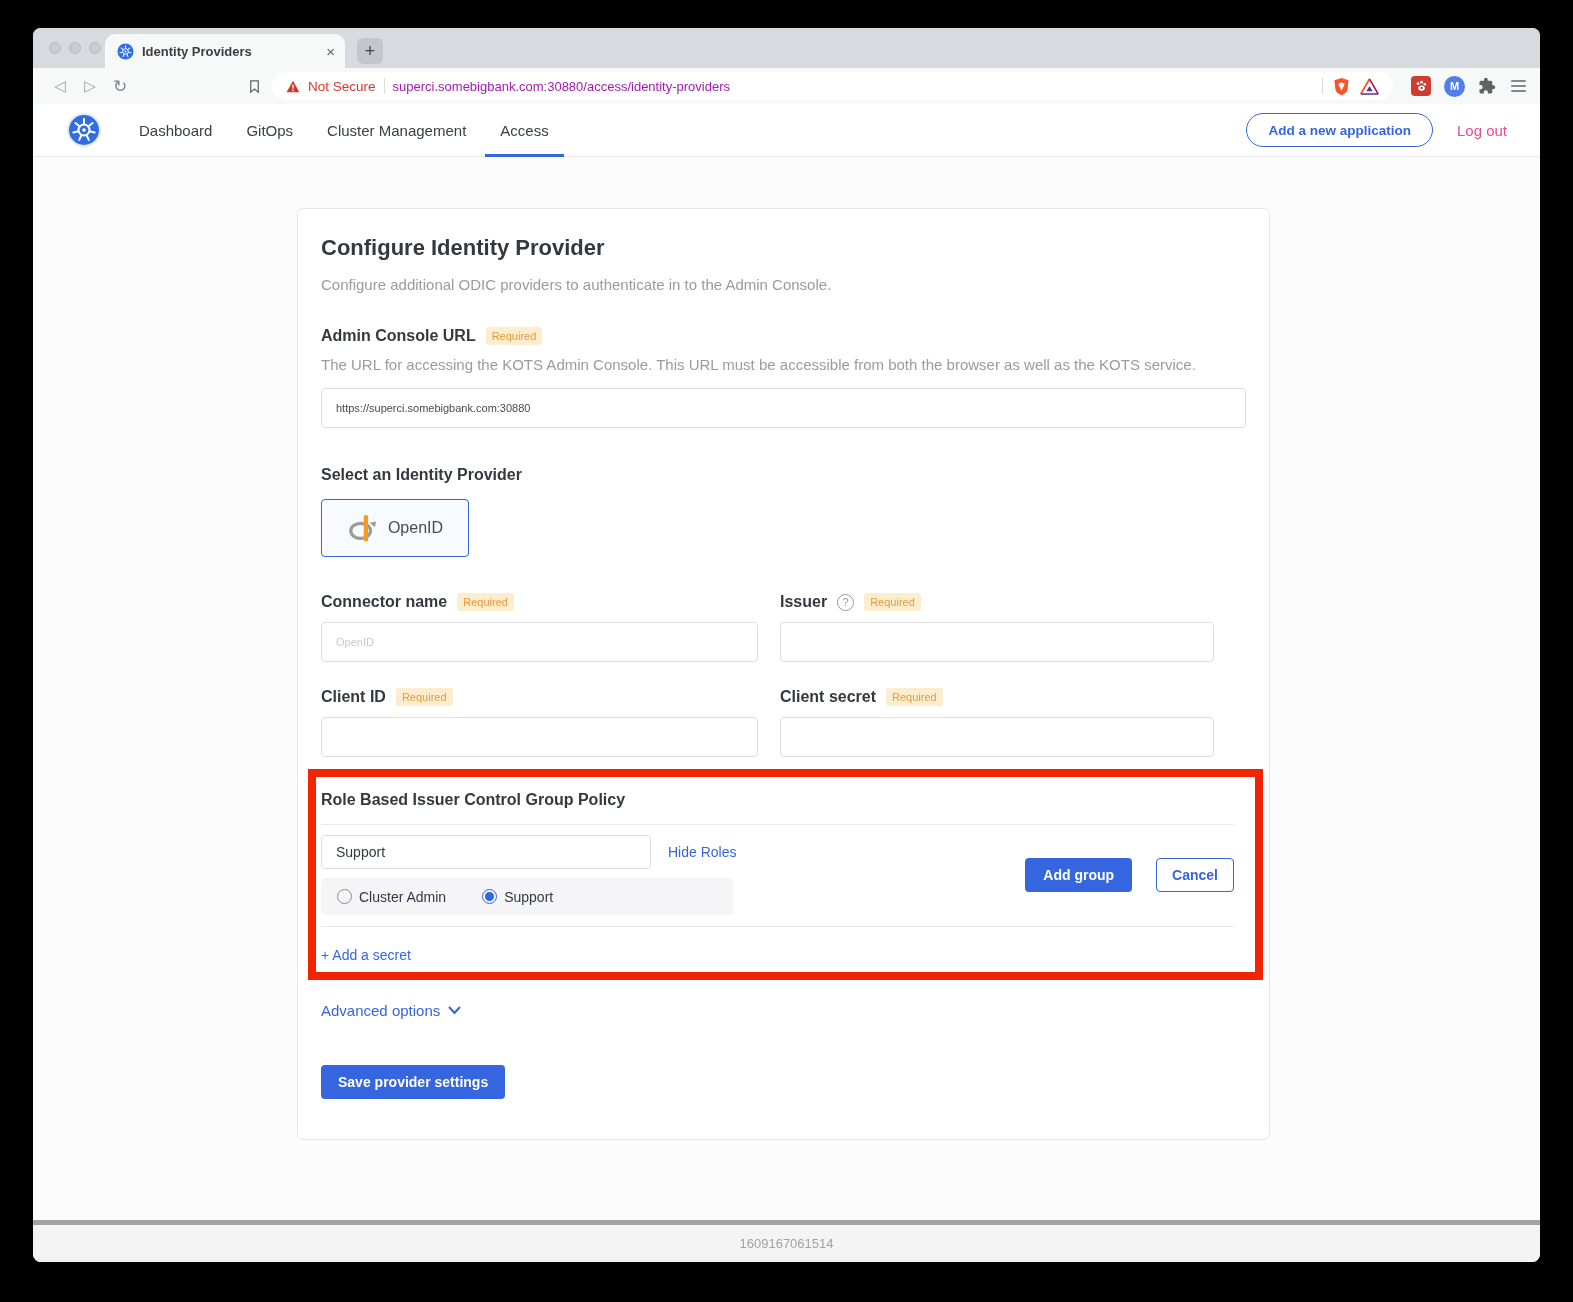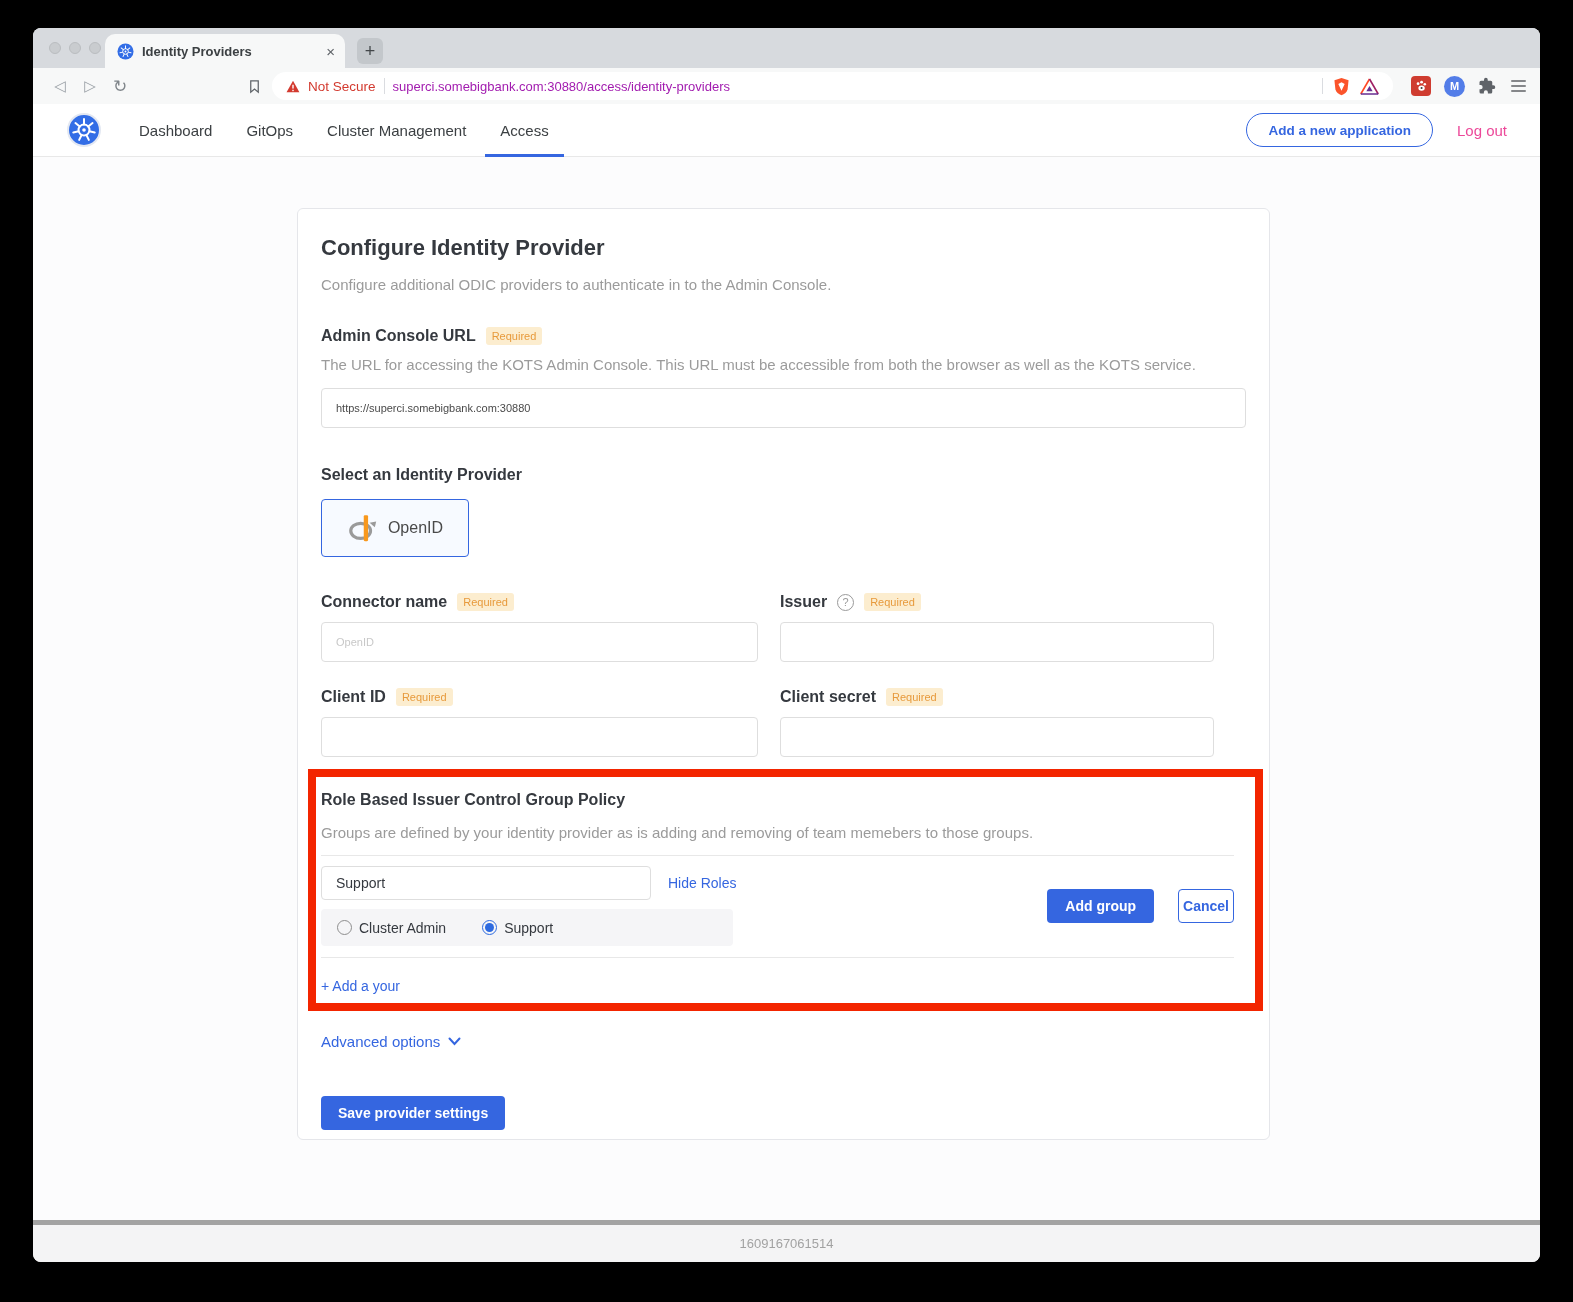--- a/index.html
+++ b/index.html
@@ -85,21 +85,21 @@
   .roles-box { margin-top:9px; width:412px; height:37px; background:#f5f5f7; border-radius:4px;
                display:flex; align-items:center; padding:0 16px; gap:36px; }
   .role { display:flex; align-items:center; gap:7px; font-size:14px; color:#35393f; }
   .radio { width:15px; height:15px; border-radius:50%; border:1.5px solid #8e8e8e; position:relative; flex:none; }
   .radio.sel { border-color:#2d6ae0; }
   .radio.sel::after { content:""; position:absolute; inset:2px; background:#2d6ae0; border-radius:50%; }
   .group-actions { margin-left:auto; margin-top:23px; display:flex; gap:24px; align-items:flex-start; }
   .btn-primary { background:#3566e0; color:#fff; font-weight:bold; font-size:14px; height:34px;
                  padding:0 18px; border:none; border-radius:4px; font-family:inherit; }
   .btn-outline { background:#fff; color:#3566e0; font-weight:bold; font-size:14px; height:34px;
-                 padding:0 4px; border:1px solid #3566e0; border-radius:4px; font-family:inherit; }
+                 padding:0 15px; border:1px solid #3566e0; border-radius:4px; font-family:inherit; }
   .hr2 { margin-top:11px; }
   .add-a-group { display:inline-block; margin-top:20px; color:#3566e0; font-size:14px; }
 
   .advanced { margin-top:22px; display:flex; align-items:center; gap:8px; color:#3566e0; font-size:15px; width:fit-content; }
   .save-btn { margin-top:46px; height:34px; padding:0 17px; }
 
   
   .footerbar { height:42px; background:#f4f4f5; border-top:5px solid #a3a3a3; display:flex;
                align-items:center; justify-content:center; font-size:13px; color:#a2a2a2; flex:none; }
   a { text-decoration:none; }
@@ -269,21 +269,20 @@
             <span class="f-label">Client secret</span>
             <span class="required">Required</span>
           </div>
           <input class="text-input" type="text" style="">
         </div>
       </div>
 
       
       <div class="rbac-wrap">
         <div class="rbac-title">Role Based Issuer Control Group Policy</div>
-        <div class="rbac-desc">Groups are defined by your identity provider as is adding and removing of team memebers to those groups.</div>
         <div class="hr"></div>
 
         <div class="group-block">
           <div class="group-left">
             <div class="row1">
               <input class="text-input group-input" type="text" value="Support" style="">
               <a href="#" class="hide-roles">Hide Roles</a>
             </div>
             <div class="roles-box">
               <label class="role">
@@ -296,21 +295,21 @@
               </label>
             </div>
           </div>
           <div class="group-actions">
             <button class="btn-primary">Add group</button>
             <button class="btn-outline">Cancel</button>
           </div>
         </div>
 
         <div class="hr hr2"></div>
-        <a href="#" class="add-a-group">+ Add a your</a>
+        <a href="#" class="add-a-group">+ Add a secret</a>
       </div>
 
       <div class="advanced">
         <span>Advanced options</span>
         <svg width="13" height="9" viewBox="0 0 13 9">
           <path d="M1.5 1.5 L6.5 7 L11.5 1.5" fill="none" stroke="#3566e0" stroke-width="2" stroke-linecap="round"></path>
         </svg>
       </div>
 
       <button class="btn-primary save-btn">Save provider settings</button>

